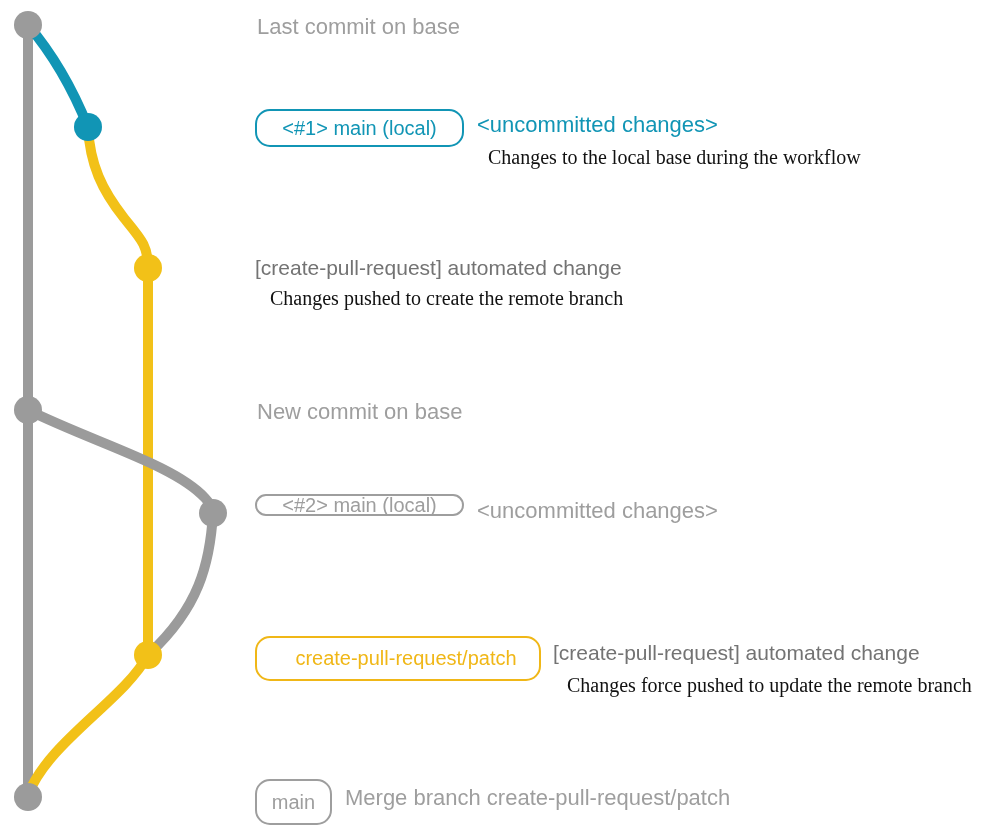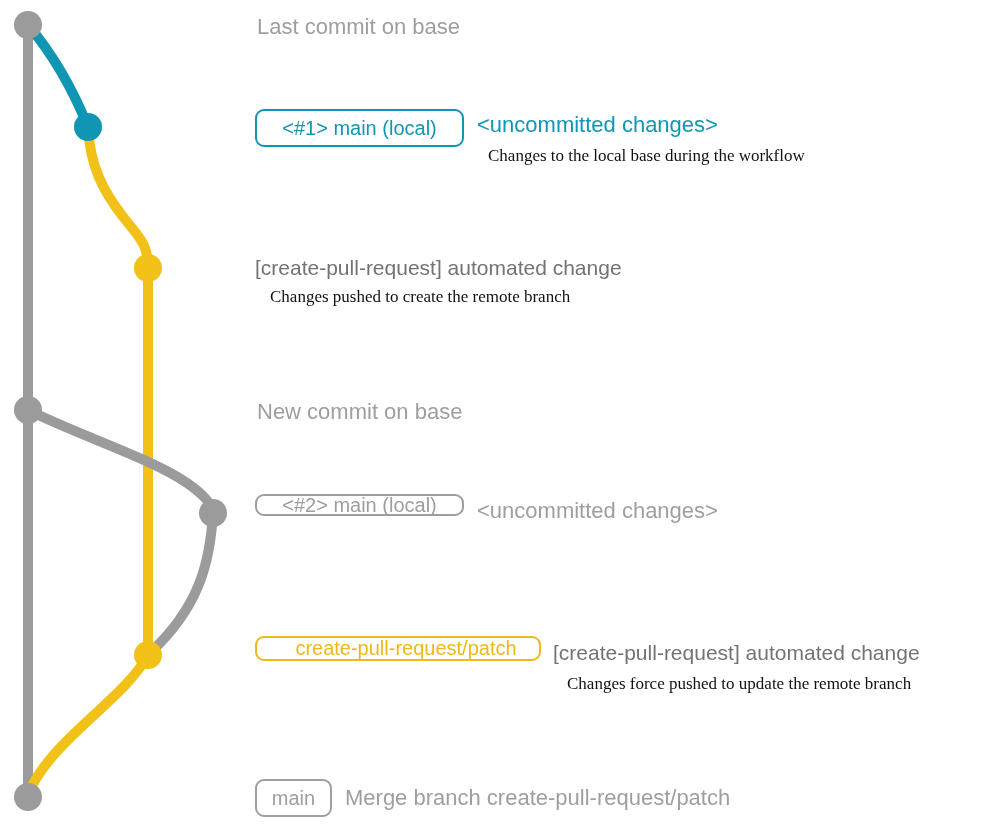--- a/index.html
+++ b/index.html
@@ -21,28 +21,28 @@
     position: absolute;
     white-space: nowrap;
     line-height: 1.15;
   }
   .sans-gray { color: #9e9e9e; font-size: 22px; text-align: right; }
   .sans-blue { color: #1195b5; font-size: 22px; }
   .sans-yellow { color: #737373; font-size: 21px; }
   .serif-caption {
     color: #111111;
     font-family: "Liberation Serif", serif;
-    font-size: 17px;
+    font-size: 20px;
   }
   .tag-box {
     position: absolute;
     display: flex;
     align-items: center;
     justify-content: center;
-    border-radius: 9px;
+    border-radius: 15px;
     background: #ffffff;
     white-space: nowrap;
     font-size: 20px;
   }
   .tag-blue { border: 2px solid #1195b5; color: #1195b5; }
   .tag-gray { border: 2px solid #9e9e9e; color: #9e9e9e; }
   .tag-yellow { border: 2px solid #f0b717; color: #f0b717; }
 </style>
 </head>
 <body>
@@ -79,20 +79,20 @@
   <div class="lbl serif-caption" style="left:488px; top:146px;">Changes to the local base during the workflow</div>
 
   <div class="lbl sans-yellow" style="left:255px; top:256px;">[create-pull-request] automated change</div>
   <div class="lbl sans-gray" style="left:257px; top:399px;">New commit on base</div>
 
   <div class="lbl serif-caption" style="left:270px; top:287px;">Changes pushed to create the remote branch</div>
 
   <div class="tag-box tag-gray" style="left:255px; top:494px; width:209px; height:22px;">&lt;#2&gt; main (local)</div>
   <div class="lbl sans-gray" style="left:477px; top:498px;">&lt;uncommitted changes&gt;</div>
 
-  <div class="tag-box tag-yellow" style="left:255px; top:636px; width:286px; height:25px;padding-left:16px;">create-pull-request/patch</div>
+  <div class="tag-box tag-yellow" style="left:255px; top:636px; width:286px; height:45px;padding-left:16px;">create-pull-request/patch</div>
   <div class="lbl sans-yellow" style="left:553px; top:641px;">[create-pull-request] automated change</div>
   <div class="lbl serif-caption" style="left:567px; top:674px;">Changes force pushed to update the remote branch</div>
 
-  <div class="tag-box tag-gray" style="left:255px; top:779px; width:77px; height:38px;">main</div>
+  <div class="tag-box tag-gray" style="left:255px; top:779px; width:77px; height:46px;">main</div>
   <div class="lbl sans-gray" style="left:345px; top:785px;">Merge branch create-pull-request/patch</div>
 
 </div>
 
 </body></html>

